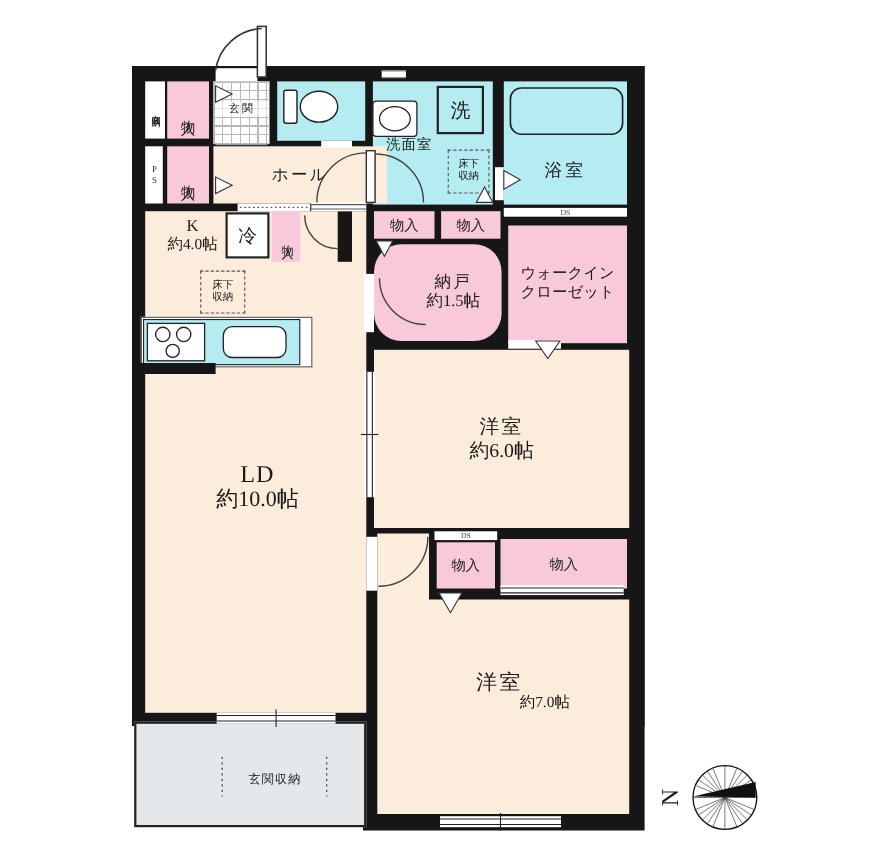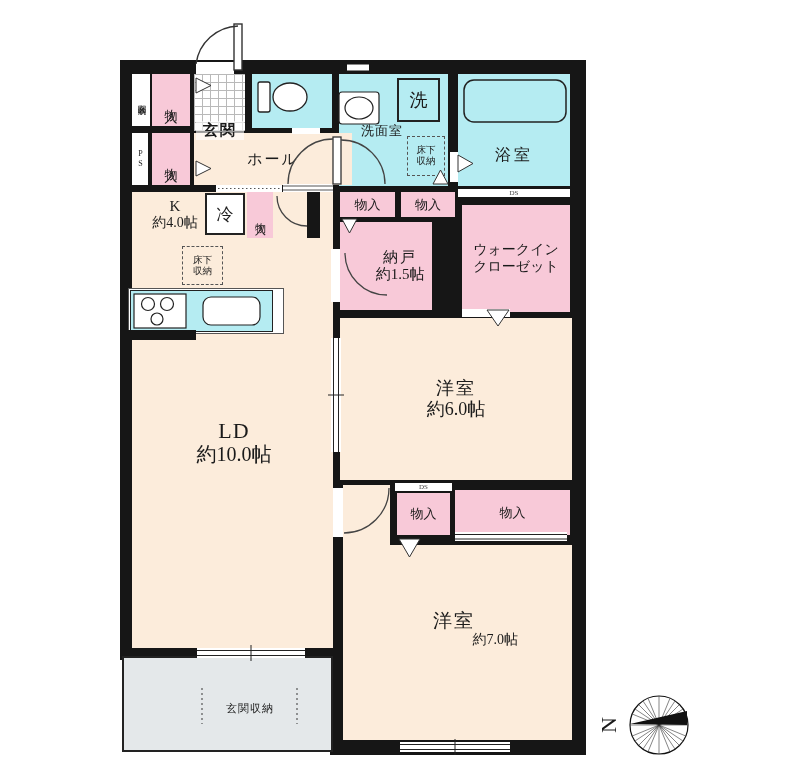--- a/index.html
+++ b/index.html
@@ -34,24 +34,24 @@
   <div class="abs z2" style="left:122px;top:656px;width:211px;height:96px;background:#e4e8ea;border:2px solid #222;"></div>
   <div class="abs lbl z5" style="left:208px;top:701px;width:84px;font-size:11px;letter-spacing:1px;text-align:center;">玄関収納</div>
 
   <div class="abs room whitebox z3" style="left:132px;top:74px;width:18px;height:52px;">
     <span class="vt" style="font-size:8px;">玄関収納</span>
   </div>
   <div class="abs room pink z3" style="left:152px;top:74px;width:38px;height:52px;">
     <span class="vt" style="font-size:13px;">物入</span>
   </div>
   <div class="abs tile z3" style="left:194px;top:74px;width:51px;height:57px;"></div>
-  <div class="abs lbl z5" style="left:196px;top:121px;width:48px;font-size:15px;letter-spacing:2px;text-align:center;background:rgba(255,255,255,.6);font-weight:bold;">玄関</div>
+  <div class="abs lbl z5" style="left:196px;top:92px;width:48px;font-size:10px;letter-spacing:2px;text-align:center;background:rgba(255,255,255,.6);">玄関</div>
   <div class="abs cyan z3" style="left:252px;top:74px;width:80px;height:54px;"></div>
   <div class="abs cyan z3" style="left:339px;top:74px;width:109px;height:112px;"></div>
-  <div class="abs lbl z5" style="left:341px;top:122px;width:62px;font-size:13px;letter-spacing:1px;text-align:right;">洗面室</div>
+  <div class="abs lbl z5" style="left:341px;top:122px;width:62px;font-size:13px;letter-spacing:1px;text-align:center;">洗面室</div>
   <div class="abs z4" style="left:397px;top:78px;width:43px;height:44px;border:2px solid #222;display:flex;align-items:center;justify-content:center;">
     <span style="font-size:18px;">洗</span>
   </div>
   <div class="abs dashedbox z4" style="left:407px;top:136px;width:38px;height:40px;">
     <span class="two-line">
       <div>床下</div>
         <div>収納</div>
     </span>
   </div>
   <div class="abs cyan z3" style="left:458px;top:74px;width:112px;height:112px;"></div>
@@ -95,21 +95,21 @@
 
   <div class="abs room whitebox z3" style="left:458px;top:189px;width:112px;height:8px;">
     <span style="font-size:7px;color:#444;line-height:8px;">DS</span>
   </div>
   <div class="abs room pink z3" style="left:340px;top:192px;width:55px;height:25px;">
     <span style="font-size:13px;">物入</span>
   </div>
   <div class="abs room pink z3" style="left:401px;top:192px;width:54px;height:25px;">
     <span style="font-size:13px;">物入</span>
   </div>
-  <div class="abs room pink z3 two-line" style="left:340px;top:222px;width:92px;height:88px;">
+  <div class="abs room pink z3 two-line" style="left:340px;top:222px;width:116px;height:88px;border-radius:25px;">
     <span style="margin-left:28px;">
       <div style="font-size:15px;letter-spacing:2px;">納戸</div>
       <div style="font-size:15px;">約1.5帖</div>
     </span>
   </div>
   <div class="abs room pink z3 two-line" style="left:462px;top:205px;width:108px;height:107px;font-family:Liberation Mono, monospace;">
     <span>
       <div style="font-size:14px;">ウォークイン</div>
       <div style="font-size:14px;">クローゼット</div>
     </span>

